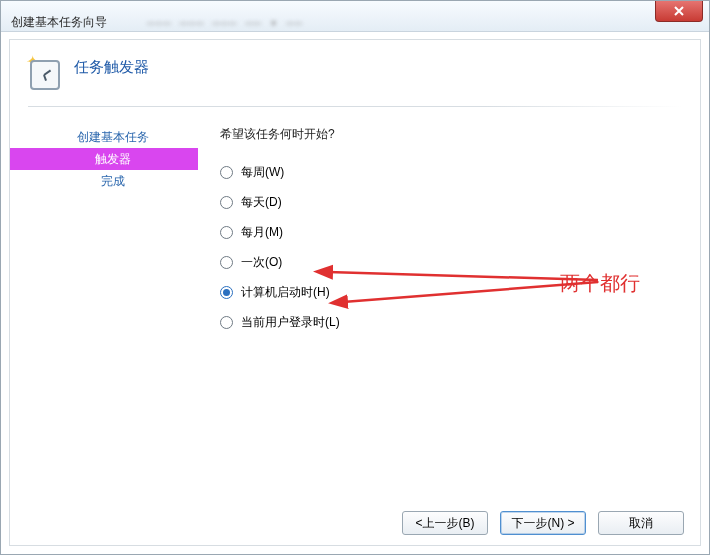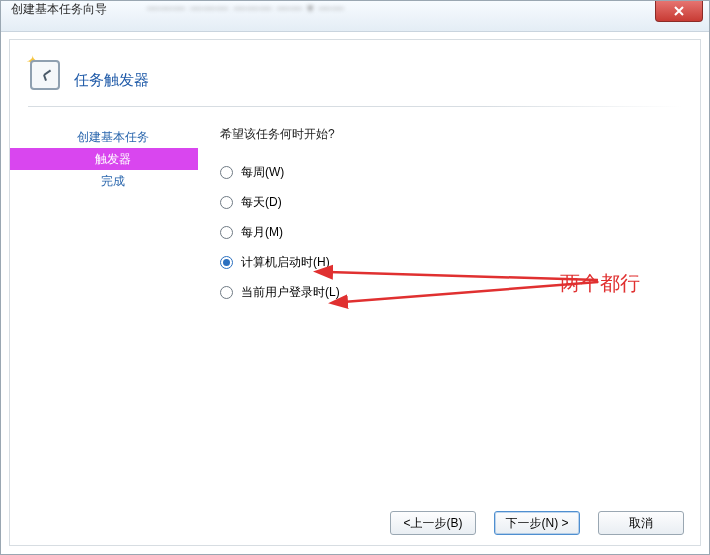--- a/index.html
+++ b/index.html
@@ -1,23 +1,23 @@
 <!DOCTYPE html>
 <html><head>
 <meta charset="utf-8">
 <style>
   html,body{margin:0;padding:0;font-family:"Microsoft YaHei","Segoe UI",Tahoma,sans-serif;font-size:12px;color:#000;background:#dfe6ec;}
   .window{width:710px;height:555px;box-sizing:border-box;border:1px solid #9aa7b2;background:#fff;box-shadow:0 0 6px rgba(0,0,0,.3);position:relative;overflow:hidden;}
-  .titlebar{height:30px;background:linear-gradient(#f7fbff,#e4edf5);border-bottom:1px solid #c9d4de;position:relative;display:flex;align-items:flex-start;}
+  .titlebar{height:30px;background:linear-gradient(#f7fbff,#e4edf5);border-bottom:1px solid #c9d4de;position:relative;display:flex;align-items:flex-end;font-family:Liberation Mono, monospace;}
   .titlebar .title{padding-left:10px;color:#2b2b2b;}
   .blur{filter:blur(2px);color:#888;margin-left:40px;letter-spacing:1px;white-space:nowrap;overflow:hidden;}
   .close-btn{position:absolute;top:0;right:6px;width:46px;height:20px;background:linear-gradient(#e67470,#c83b34);border:1px solid #8b2b27;border-top:none;border-radius:0 0 4px 4px;color:#fff;display:flex;align-items:center;justify-content:center;font-weight:bold;cursor:pointer;}
   .close-btn svg{width:10px;height:10px;}
   .inner{position:absolute;left:8px;right:8px;top:38px;bottom:8px;border:1px solid #d7dde2;background:#fff;}
-  .header{display:flex;align-items:flex-end;padding:18px 0 16px 18px;}
+  .header{display:flex;align-items:flex-start;padding:18px 0 16px 18px;}
   .header .logo{width:32px;height:32px;position:relative;margin-right:14px;}
   .clock{width:26px;height:26px;border:2px solid #8fa0b0;border-radius:4px;background:#f5f8fa;position:absolute;bottom:0;right:0;}
   .clock:before,.clock:after{content:"";position:absolute;background:#4a5a68;left:50%;top:50%;transform-origin:left center;}
   .clock:before{width:8px;height:2px;transform:translate(-1px,-1px) rotate(-35deg);}
   .clock:after{width:6px;height:2px;transform:translate(-1px,-1px) rotate(70deg);}
   .spark{position:absolute;left:-2px;top:-2px;width:14px;height:14px;}
   .spark:before{content:"✦";position:absolute;color:#f5c542;font-size:16px;left:0;top:-4px;}
   .header h1{font-size:15px;font-weight:normal;color:#1f5aa8;margin:0;}
   .hr{height:1px;background:linear-gradient(to right,#d7dde2 0,#d7dde2 70%,rgba(215,221,226,0) 100%);margin:0 18px 0 18px;}
   .body{display:flex;position:absolute;top:80px;bottom:48px;left:0;right:0;}
@@ -26,21 +26,21 @@
   .side-item.sel{background:#d946ef;color:#fff;}
   .main{flex:1;padding:6px 0 0 22px;position:relative;}
   .question{margin:0 0 14px 0;color:#222;}
   .opt-row{display:flex;align-items:center;height:30px;}
   .radio{appearance:none;-webkit-appearance:none;width:13px;height:13px;border:1px solid #6f7a84;border-radius:50%;margin:0 8px 0 0;position:relative;cursor:pointer;background:#fff;}
   .radio:checked{border-color:#2a6fbf;}
   .radio:checked:after{content:"";position:absolute;left:2px;top:2px;width:7px;height:7px;border-radius:50%;background:#2a6fbf;}
   .opt-label{cursor:pointer;}
   .annot{position:absolute;right:60px;top:150px;color:#e03030;font-size:20px;pointer-events:none;}
   .arrow-svg{position:absolute;pointer-events:none;}
-  .footer{position:absolute;left:0;right:0;bottom:0;height:44px;display:flex;align-items:center;justify-content:flex-end;gap:18px;padding-right:16px;}
+  .footer{position:absolute;left:0;right:0;bottom:0;height:44px;display:flex;align-items:center;justify-content:flex-end;gap:12px;padding-right:16px;}
   .btn{min-width:86px;height:24px;border:1px solid #9aa7b2;background:linear-gradient(#fdfdfe,#e9eef3);border-radius:3px;cursor:pointer;font-family:inherit;font-size:12px;padding:0 10px;}
   .btn.primary{border-color:#4f8fd0;box-shadow:0 0 0 1px rgba(79,143,208,.35) inset;}
 </style>
 </head>
 <body>
 
 <div class="window">
 
   <div class="titlebar">
     <span class="title">创建基本任务向导</span>
@@ -80,20 +80,24 @@
         </div>
         <div class="opt-row">
           <input type="radio" class="radio" name="trig" id="o0" style="">
           <label for="o0" class="opt-label">每天(D)</label>
         </div>
         <div class="opt-row">
           <input type="radio" class="radio" name="trig" id="o2" style="">
           <label for="o2" class="opt-label">每月(M)</label>
         </div>
         <div class="opt-row">
+          <input type="radio" class="radio" name="trig" id="o3" style="">
+          <label for="o3" class="opt-label">一次(O)</label>
+        </div>
+        <div class="opt-row">
           <input type="radio" class="radio" name="trig" id="o4" checked="" style="">
           <label for="o4" class="opt-label">计算机启动时(H)</label>
         </div>
         <div class="opt-row">
           <input type="radio" class="radio" name="trig" id="o5" style="">
           <label for="o5" class="opt-label">当前用户登录时(L)</label>
         </div>
 
         <svg class="arrow-svg" width="470" height="240" style="left:0;top:0">
           <defs>

